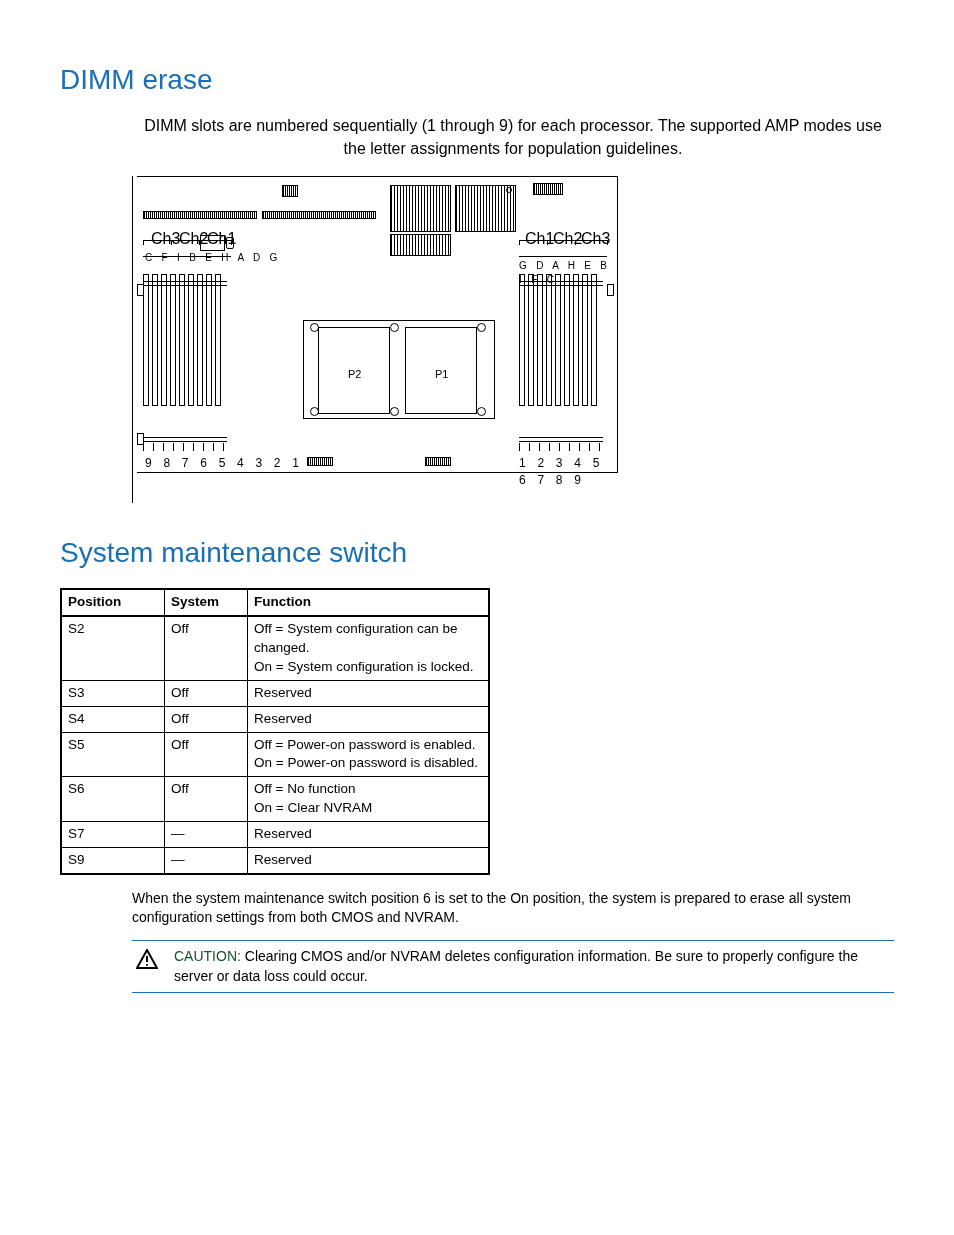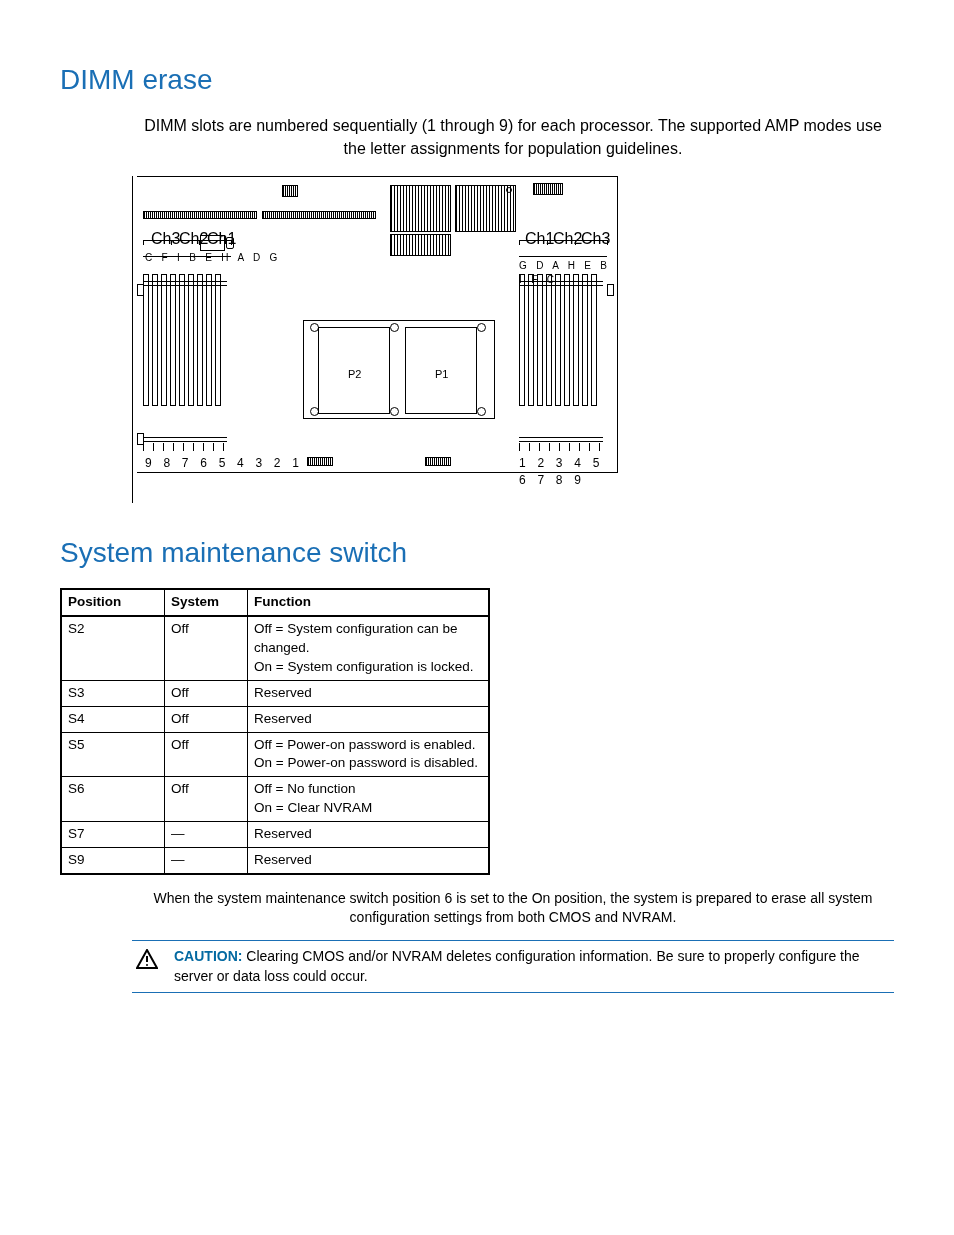--- a/index.html
+++ b/index.html
@@ -61,32 +61,32 @@
     padding: 3px 6px;
     text-align: left;
     vertical-align: top;
   }
   th {
     font-weight: bold;
     border-bottom: 2px solid #000;
   }
   td:nth-child(1){ width: 90px;}
   td:nth-child(2){ width: 70px;}
-  .after-table { margin-left: 72px; font-size:14px; margin-bottom:12px;text-align:center;}
+  .after-table { margin-left: 72px; font-size:14px; margin-bottom:12px;}
   .caution-block {
     margin-left: 72px;
     border-top: 1px solid #1a6fb5;
     border-bottom: 1px solid #1a6fb5;
     padding: 6px 0;
     display: flex;
     gap: 16px;
   }
   .caution-icon { padding-left:4px; padding-top:2px;}
   .caution-text { font-size:14px; flex:1; padding-right:8px;}
-  .caution-label { color:#0369a1; font-weight:bold;}
+  .caution-label { color:#14532d; font-weight:normal;}
   .section2 { margin-top: 6px;}
   .small-rect { position:absolute; border:1px solid #000; }
 </style>
 </head>
 <body>
 
 <h1>DIMM erase</h1>
 <p class="intro">DIMM slots are numbered sequentially (1 through 9) for each processor. The supported AMP modes use the letter assignments for population guidelines.</p>
 
 <div class="diagram-wrap">

